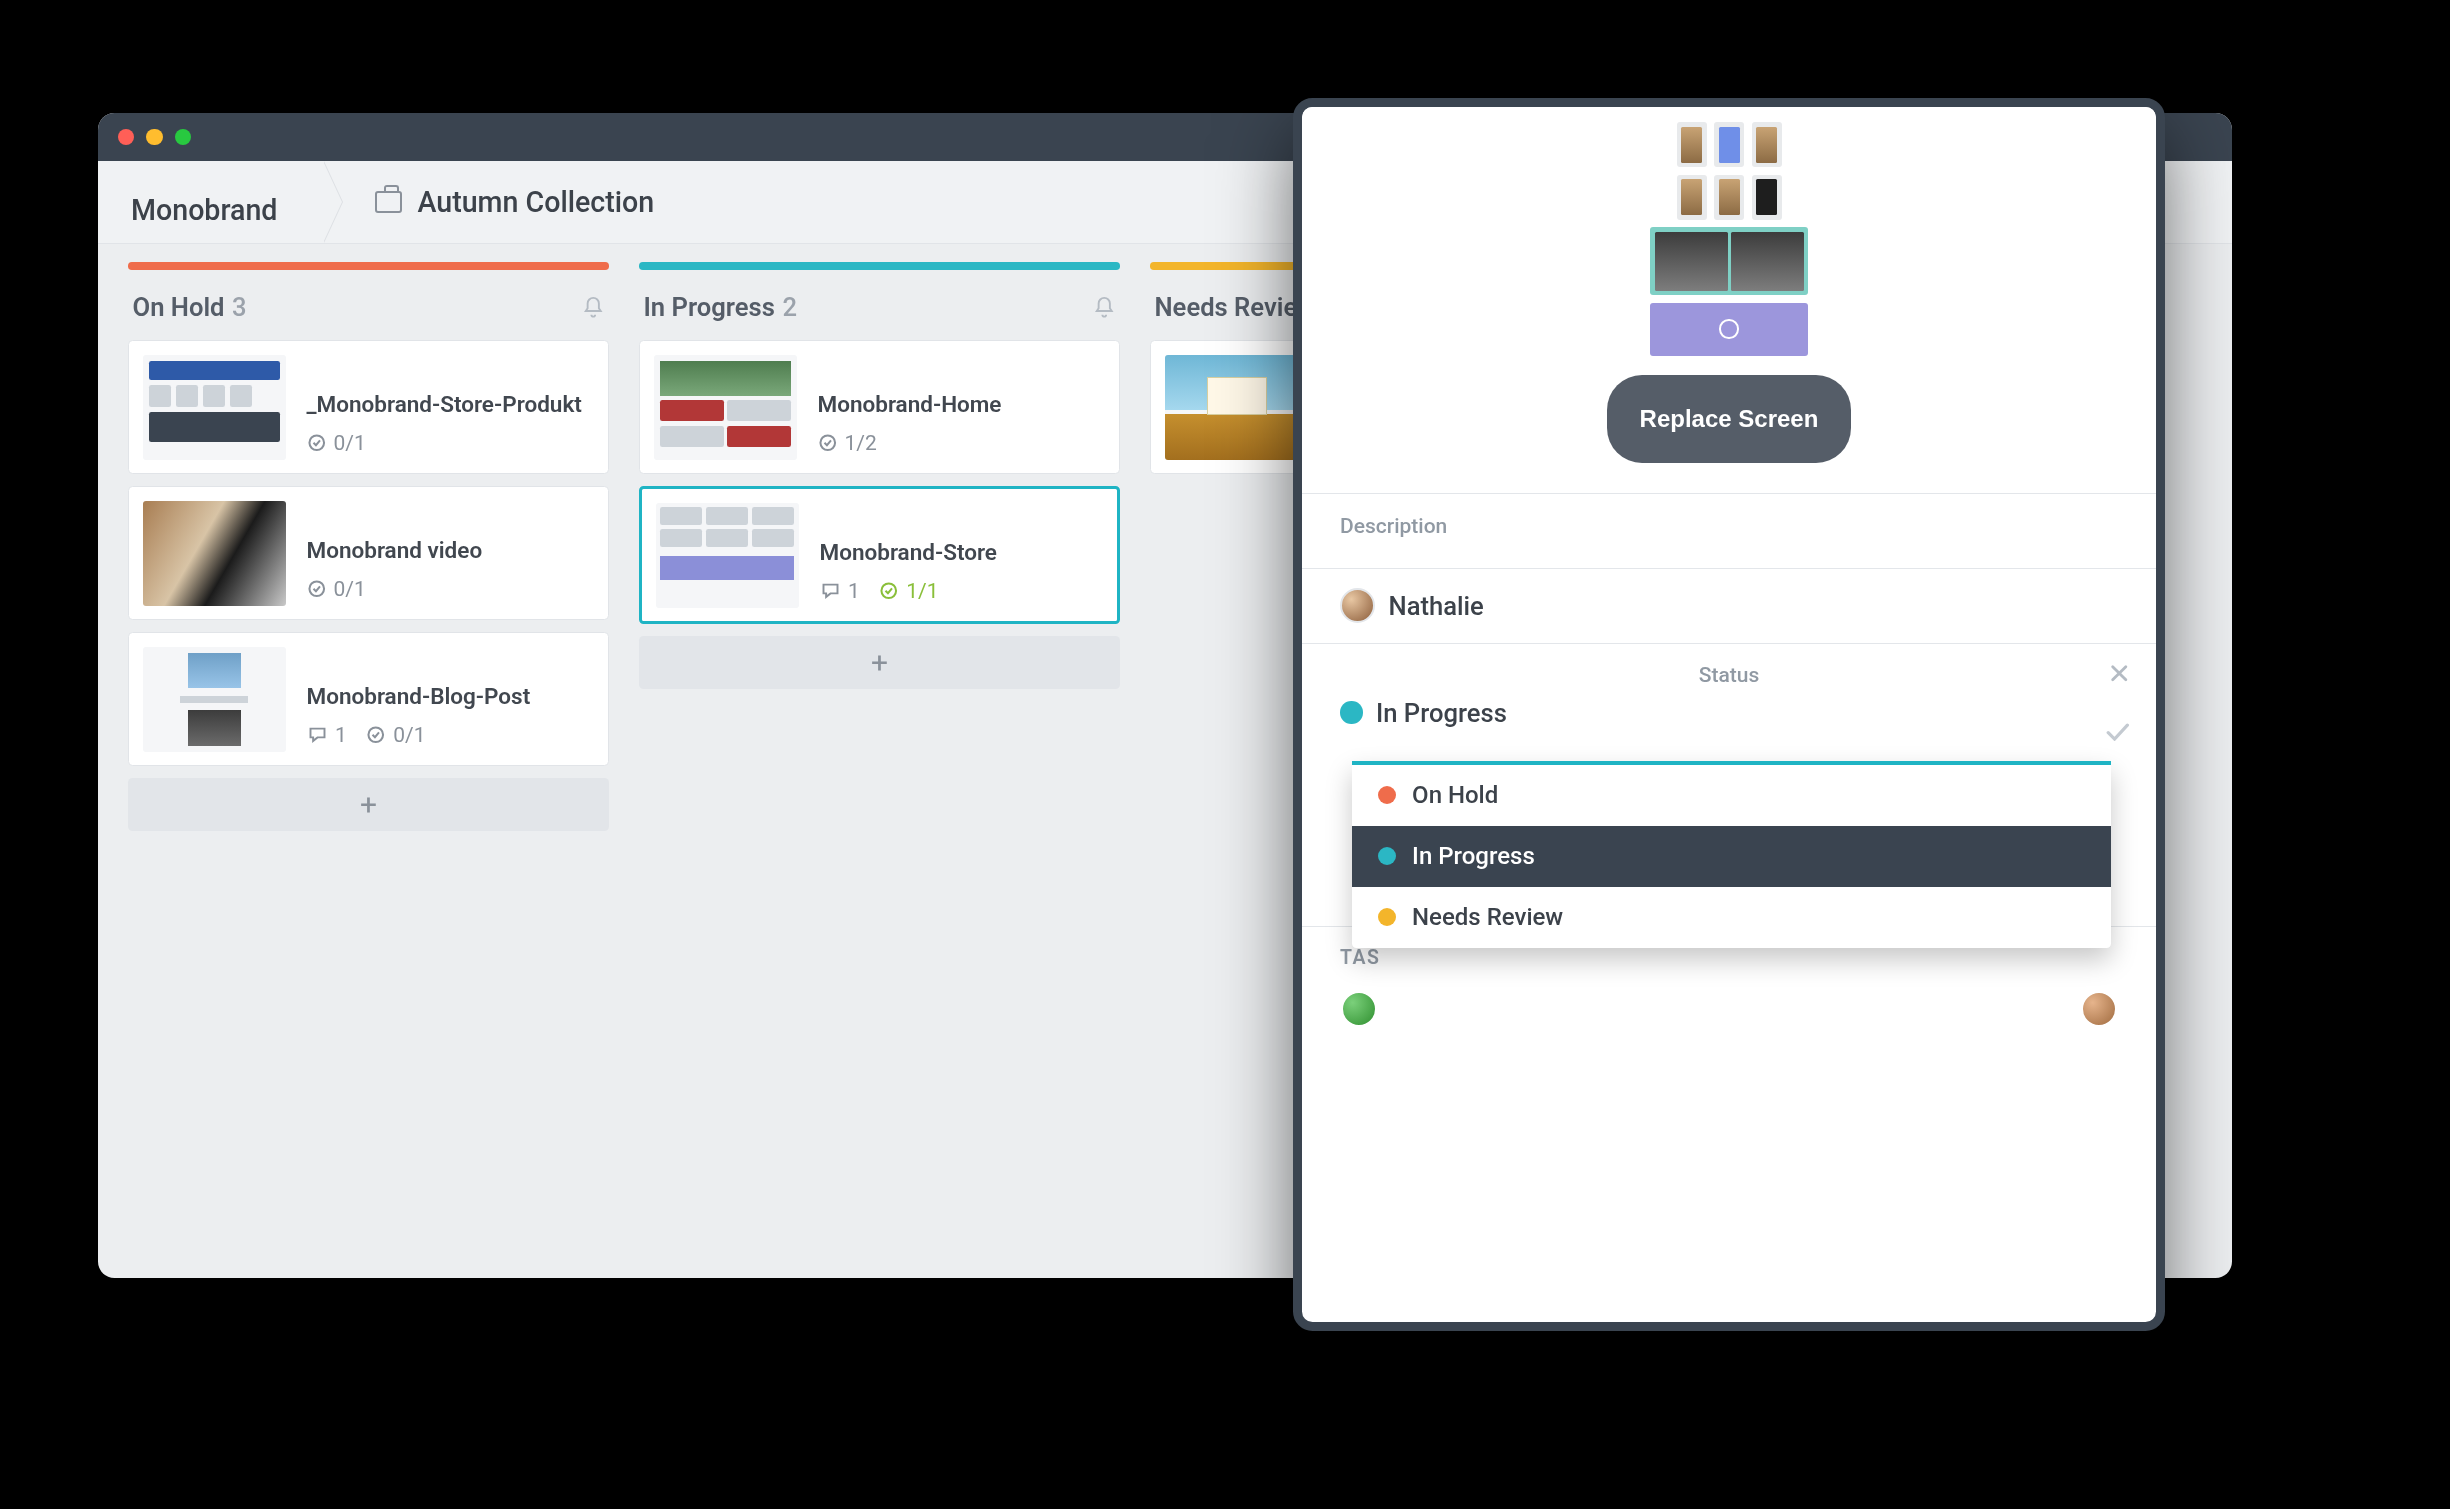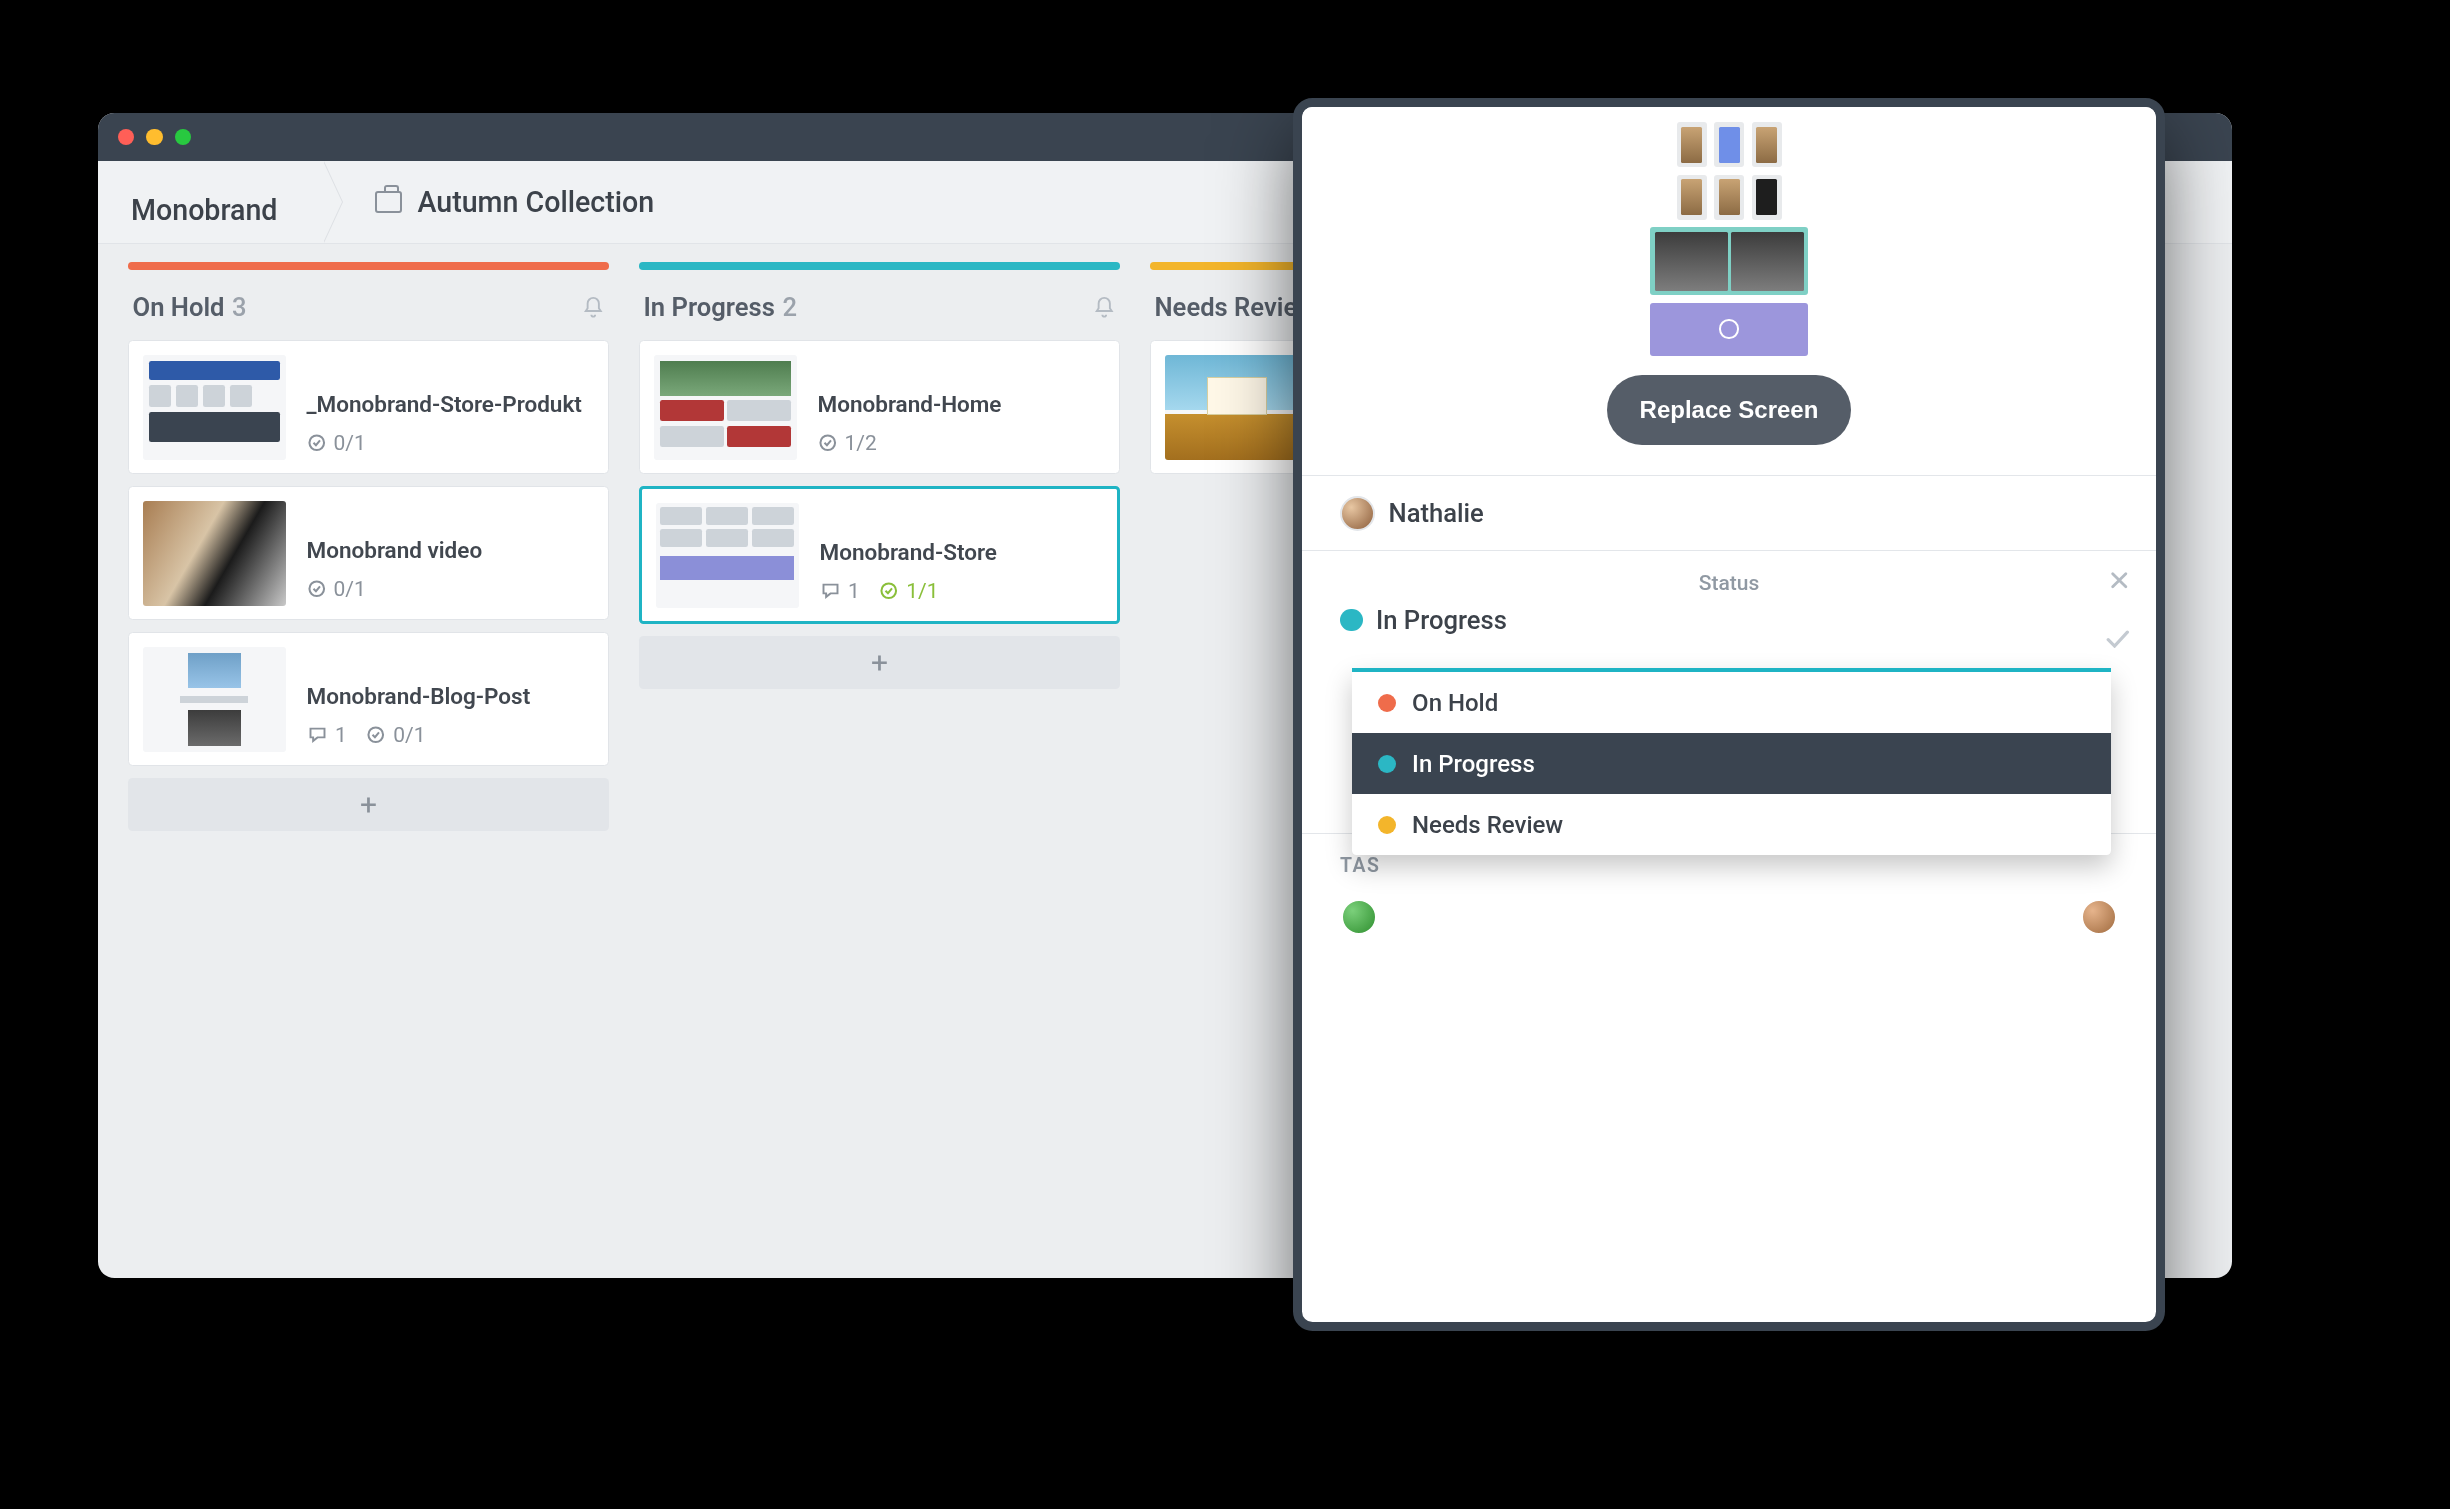--- a/index.html
+++ b/index.html
@@ -181,21 +181,21 @@
   .screen-preview .pitem{width:30px;height:45px;background:#e8eaec;border-radius:3px;position:relative;}
   .screen-preview .pitem::after{content:"";position:absolute;inset:4.5px;background:linear-gradient(#c8a374,#8c6b44);border-radius:1.5px;}
   .screen-preview .pitem.black::after{background:#1e1e1e;}
   .screen-preview .pitem.blue::after{background:#6f8fe8;}
   .screen-preview .block-teal{width:100%;height:68px;background:#7fd0c5;border-radius:3px;display:flex;gap:3px;padding:4.5px;}
   .screen-preview .block-teal .p{flex:1;background:linear-gradient(#3c3c3c,#7d7d7d);border-radius:1.5px;}
   .screen-preview .block-purp{width:100%;height:53px;background:#9c96dc;border-radius:3px;display:flex;align-items:center;justify-content:center;}
   .screen-preview .block-purp .dot{width:19.5px;height:19.5px;border:2.3px solid #fff;border-radius:50%;}
   .btn-replace{
     background:#555d68; color:#fff; font-size:24px; font-weight:600;
-    padding:21px 33px; border-radius:35px; border:none;
+    padding:30px 33px; border-radius:35px; border:none;
   }
   .section{
     border-top:0.8px solid #e3e6ea;
     padding:19.5px 38px;
     position:relative;
   }
   .sec-label{ font-size:21px; color:#9099a3; margin-bottom:10.5px; font-weight:500;}
   .owner-row{ display:flex; align-items:center; gap:13.5px;}
   .avatar{ width:35px;height:35px;border-radius:50%;
     background: radial-gradient(circle at 30% 30%, #e8c7a3, #8c5d3a);
@@ -488,20 +488,23 @@
           <div class="p"></div>
           <div class="p"></div>
         </div>
       <div class="block-purp">
           <div class="dot"></div>
         </div>
     </div>
     <button class="btn-replace">Replace Screen</button>
   </div>
 
+  <div class="section">
+    <div class="sec-label">Description</div>
+  </div>
 
   <div class="section">
     <div class="owner-row">
       <div class="avatar"></div>
       <div class="owner-name">Nathalie</div>
     </div>
   </div>
 
   <div class="section status" style="z-index:10;">
     <span class="close-x">

